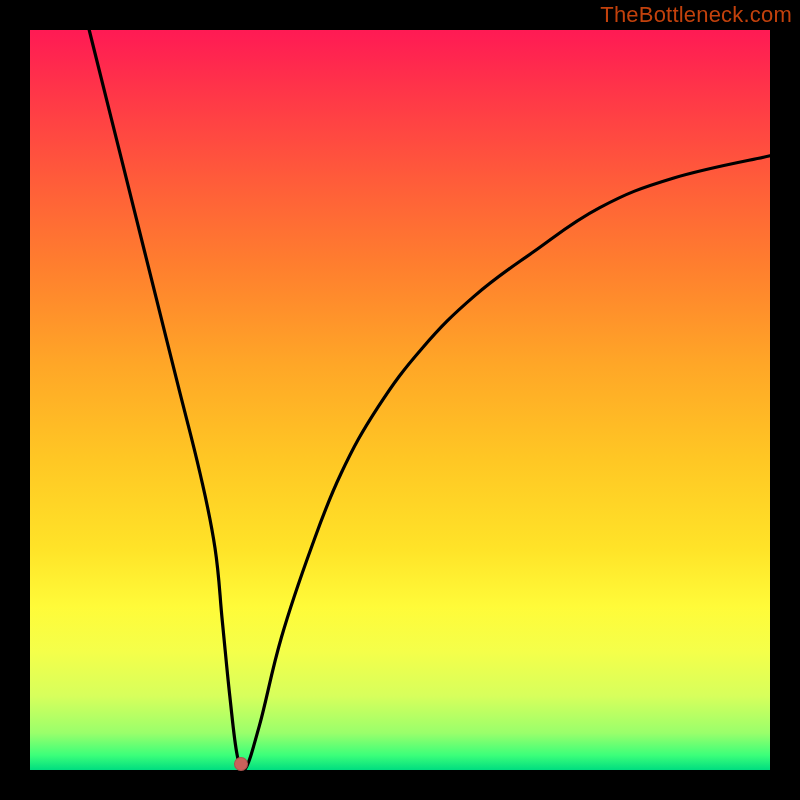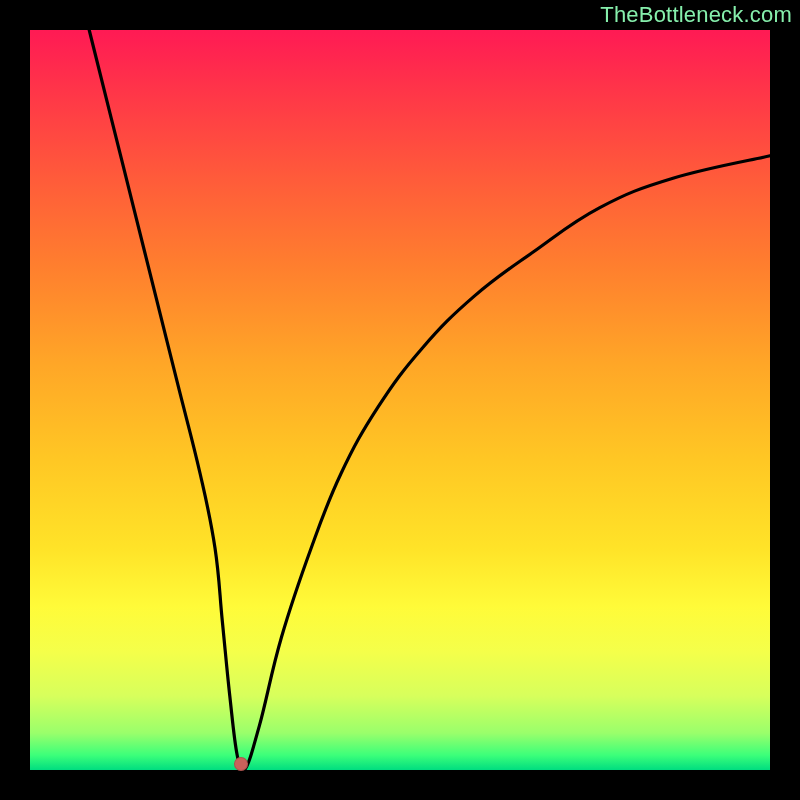--- a/index.html
+++ b/index.html
@@ -15,21 +15,21 @@
     position: relative;
     width: 800px;
     height: 800px;
     background: #000;
     box-sizing: border-box;
   }
   .attribution {
     position: absolute;
     top: 2px;
     right: 8px;
-    color: #86efac;
+    color: #c2410c;
     font-size: 22px;
     font-weight: 400;
     letter-spacing: 0.2px;
   }
   .plot-area {
     position: absolute;
     left: 30px;
     top: 30px;
     width: 740px;
     height: 740px;

